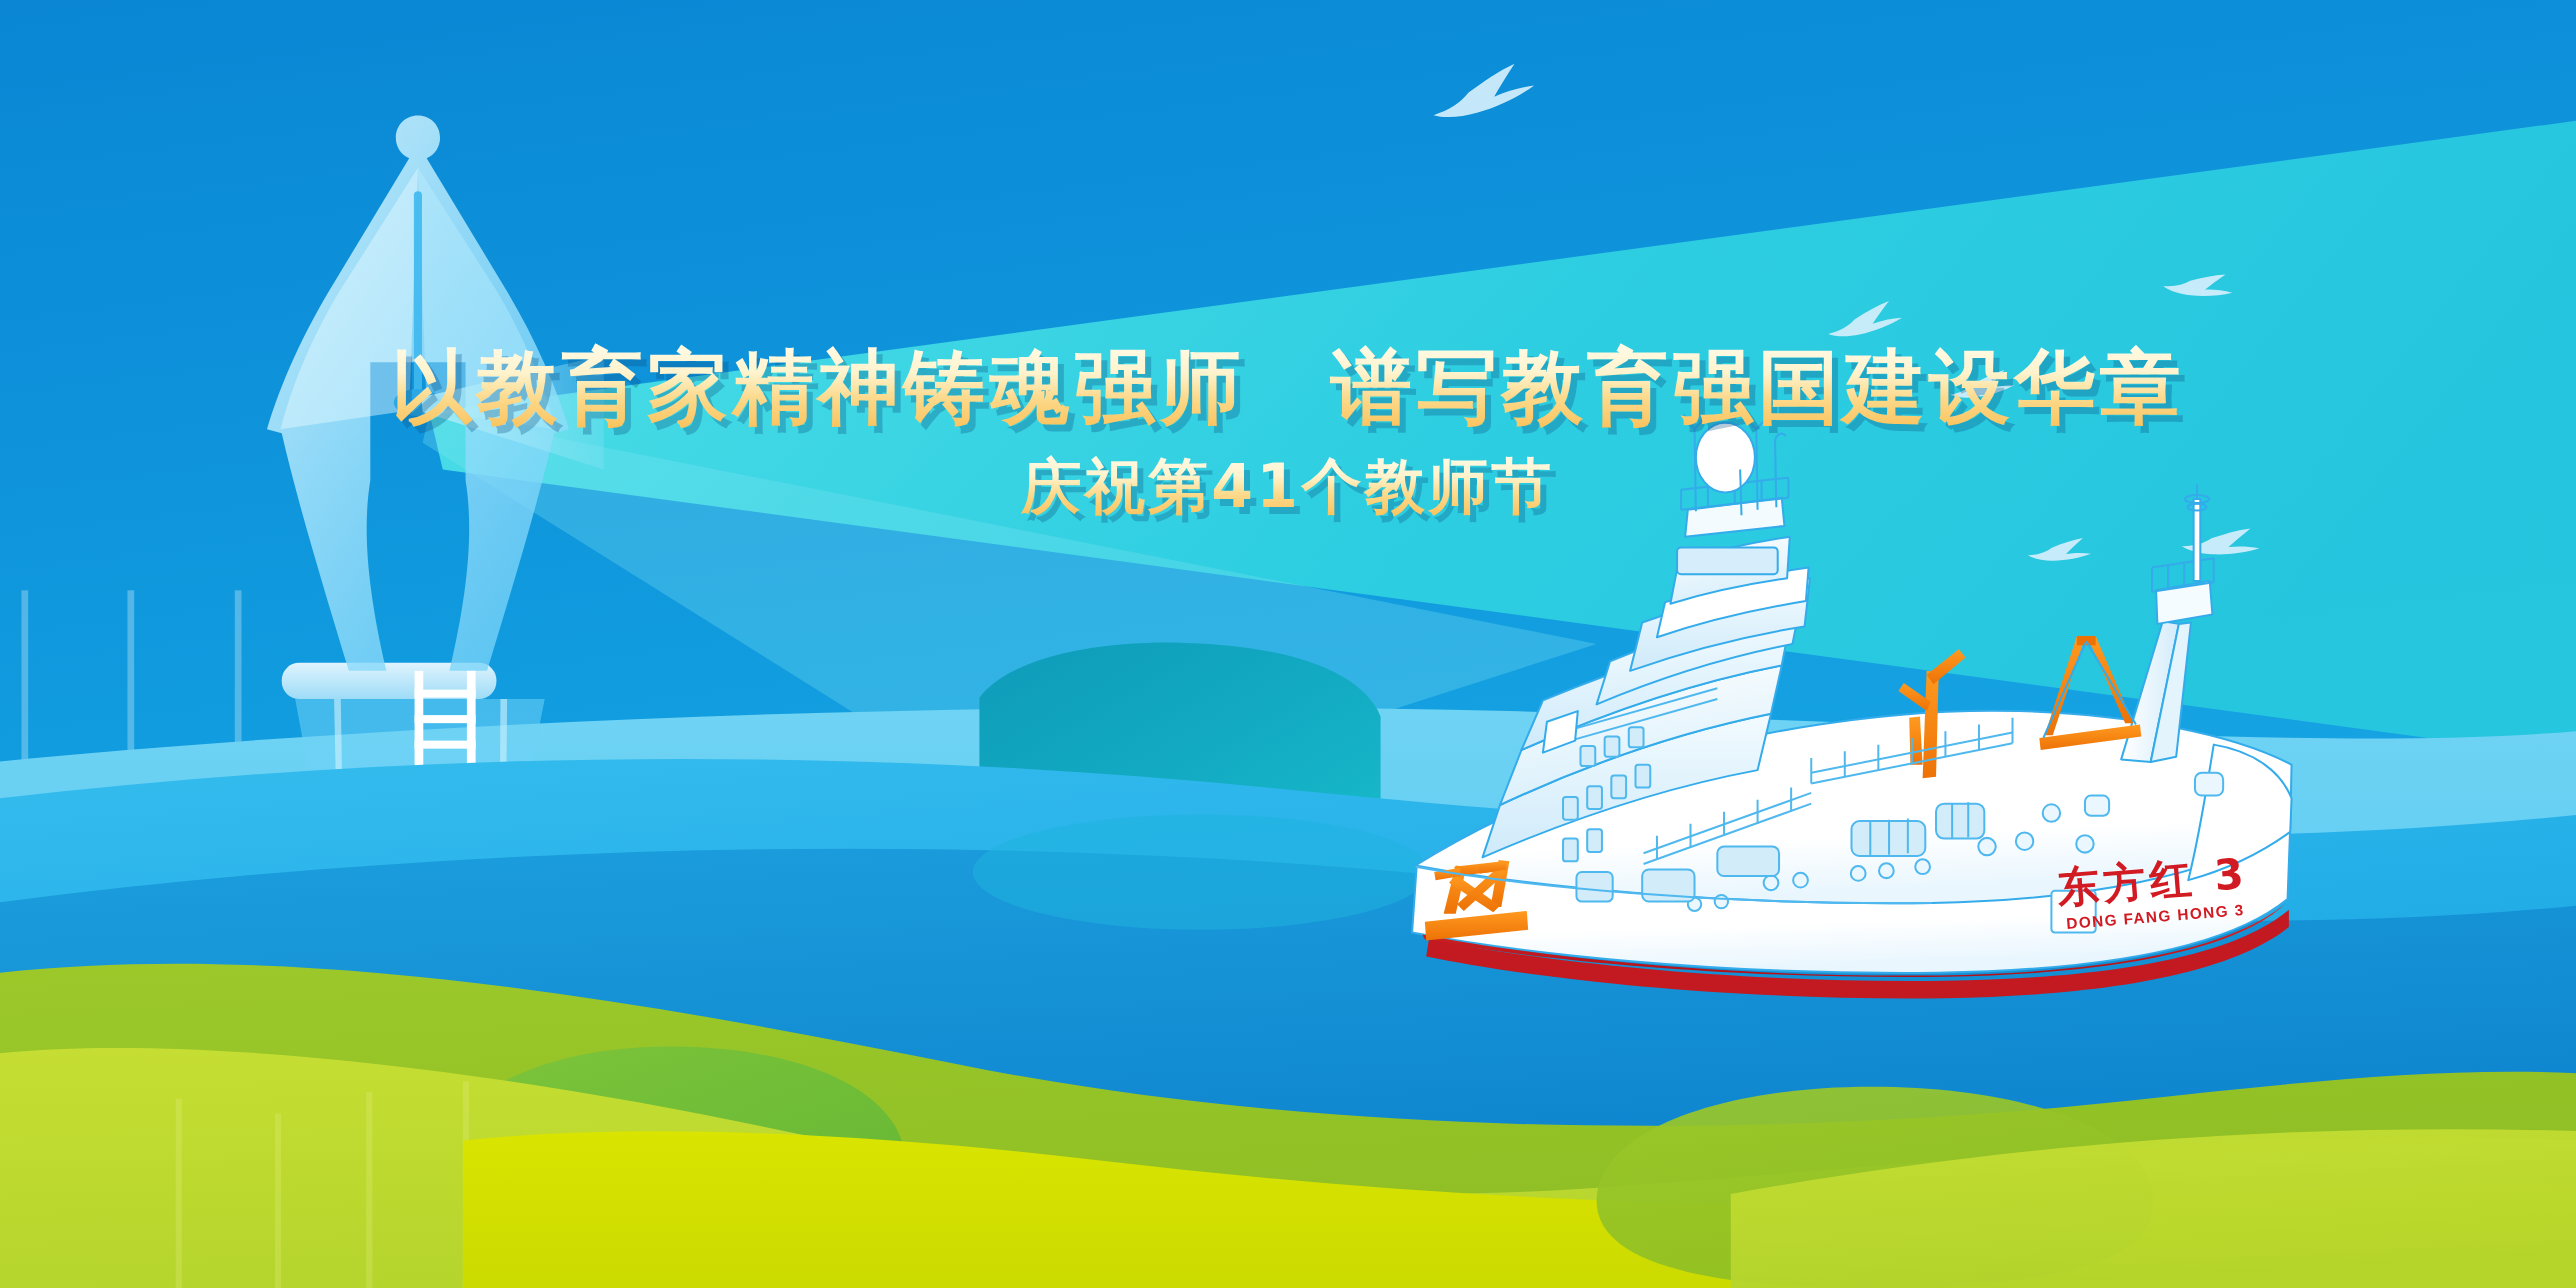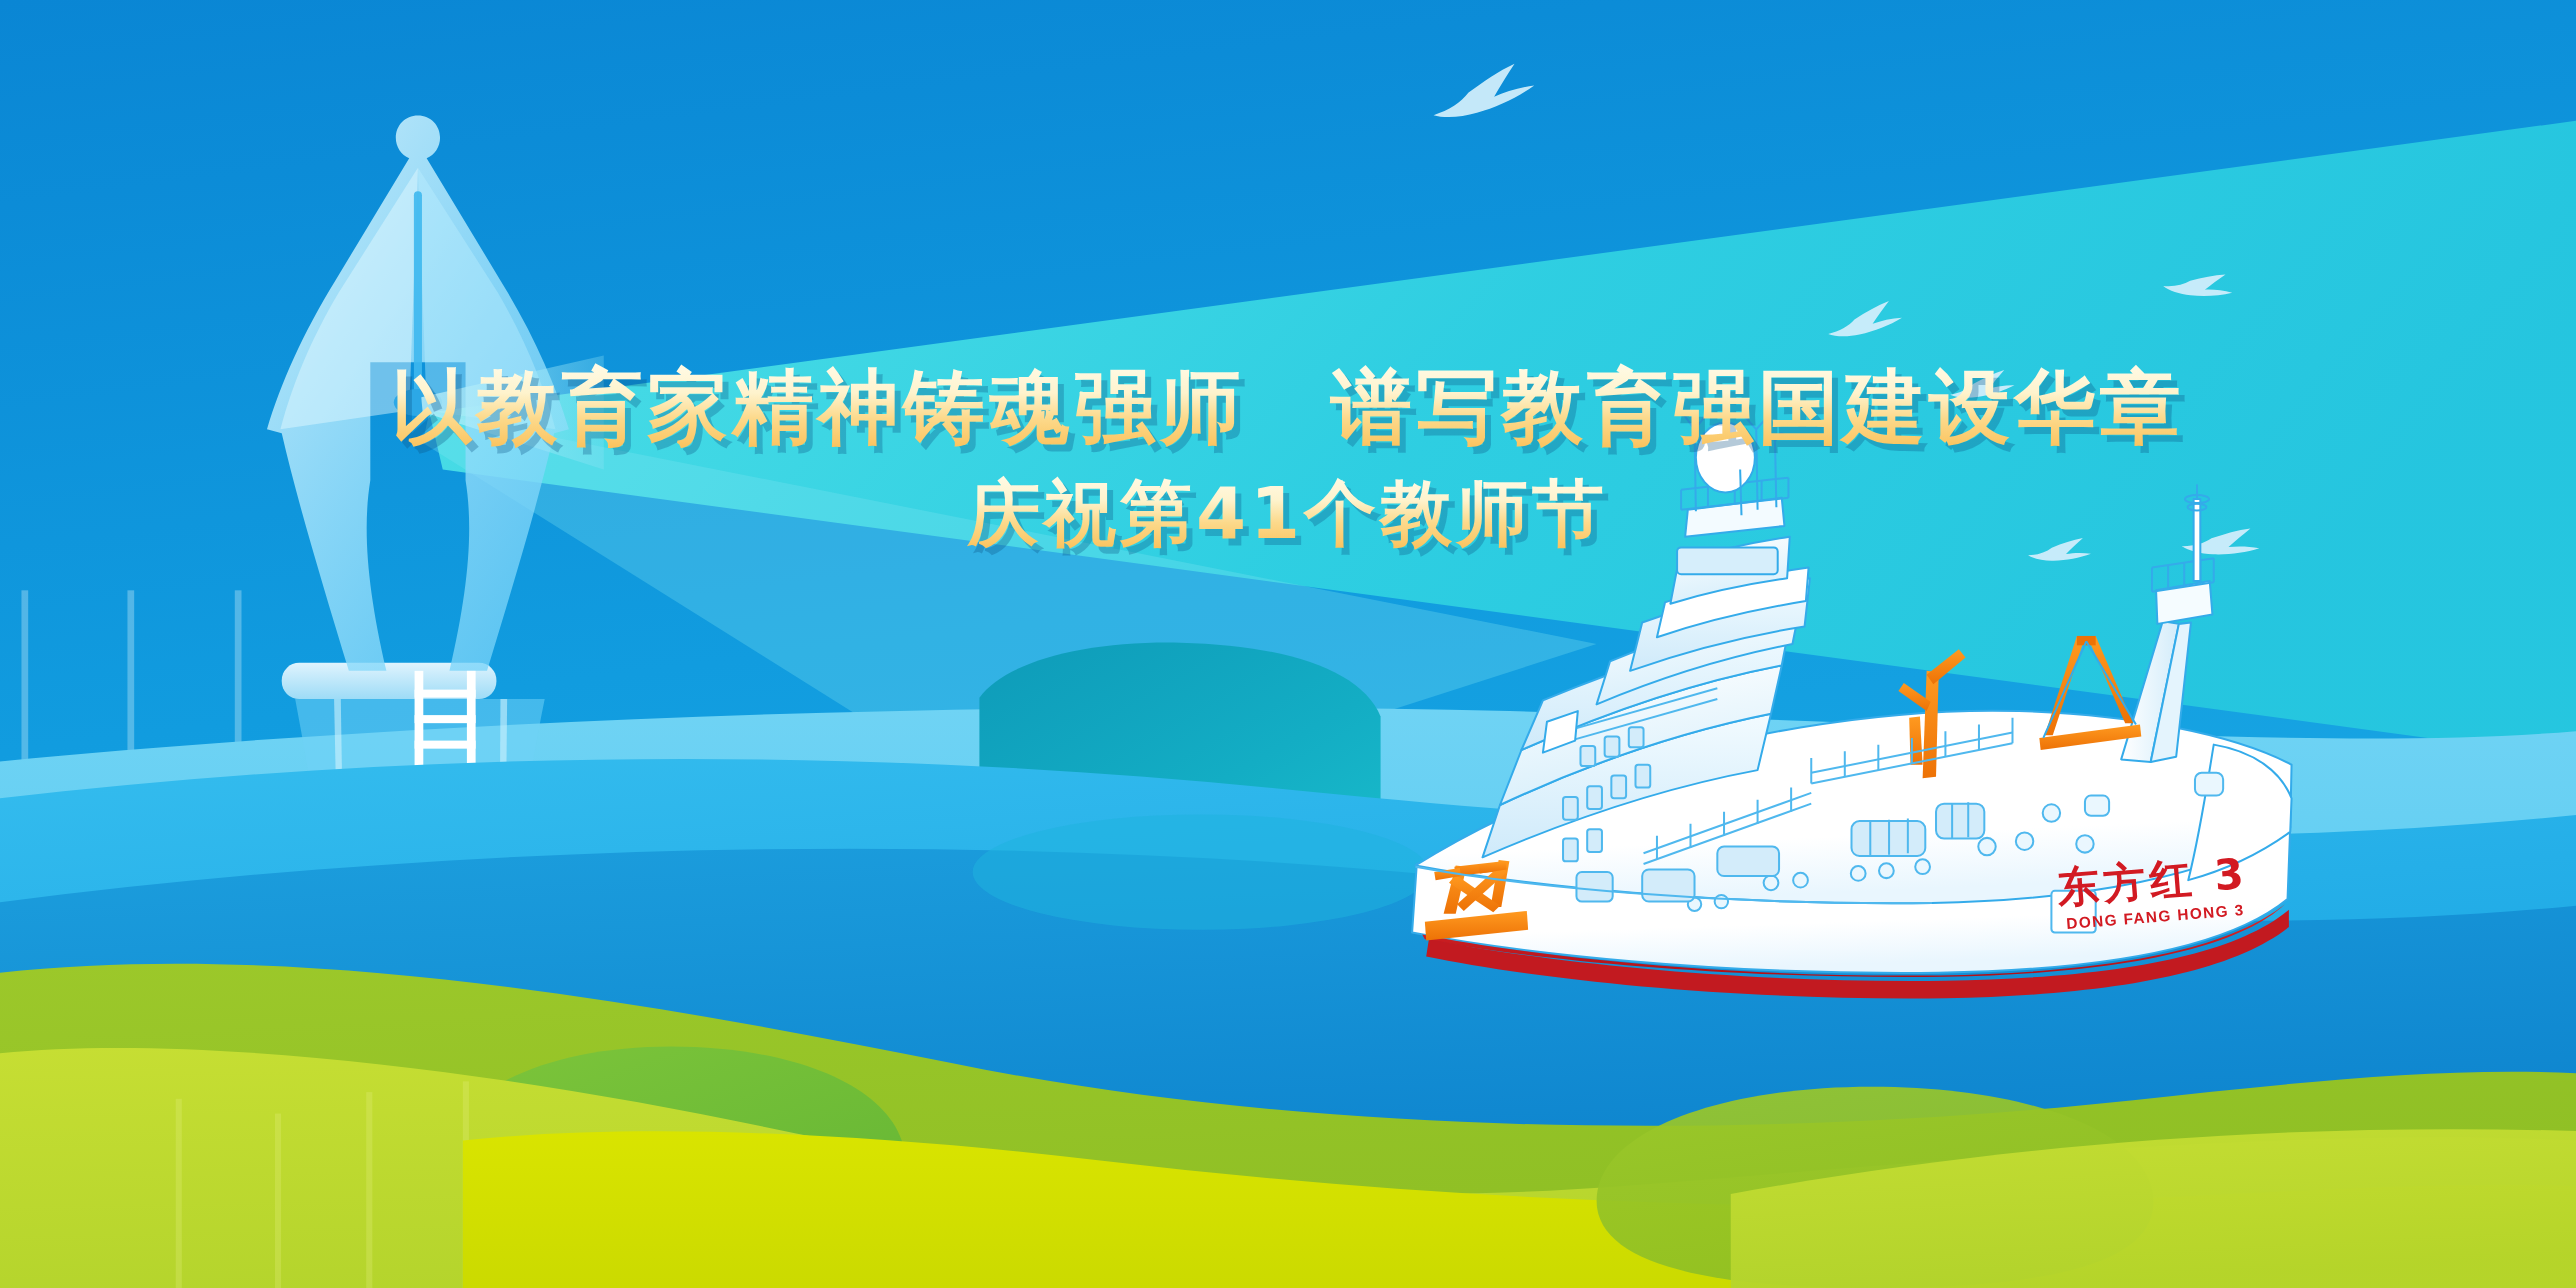--- a/index.html
+++ b/index.html
@@ -16,38 +16,37 @@
     display:block;
   }
 
   
   #headline{
     position:absolute;
     left:0;top:342px;
     width:2576px;
     text-align:center;
     pointer-events:none;
-    margin-top:20px;
   }
   .hl-line{
     font-family:"DejaVu Sans","Liberation Sans",sans-serif;
     font-weight:bold;
     letter-spacing:0.055em;
     line-height:1.12;
     background:linear-gradient(180deg,#FFFBE8 0%,#FEF3CD 34%,#FCD98B 62%,#FBC96A 86%,#F9BD54 100%);
     -webkit-background-clip:text;
     background-clip:text;
     color:transparent;
     -webkit-text-fill-color:transparent;
     filter:drop-shadow(6px 7.4px 0 rgba(10,80,130,.30));
     white-space:pre;
     display:block;
   }
   #hl1{font-size:81px;}
-  #hl2{font-size:72px;margin-top:20px;}
+  #hl2{font-size:60px;margin-top:20px;}
 
   
   #ship-mark{
     position:absolute;
     left:2033px;top:860px;
     width:241px;
     text-align:center;
     transform:rotate(-4.5deg);
     pointer-events:none;
   }

